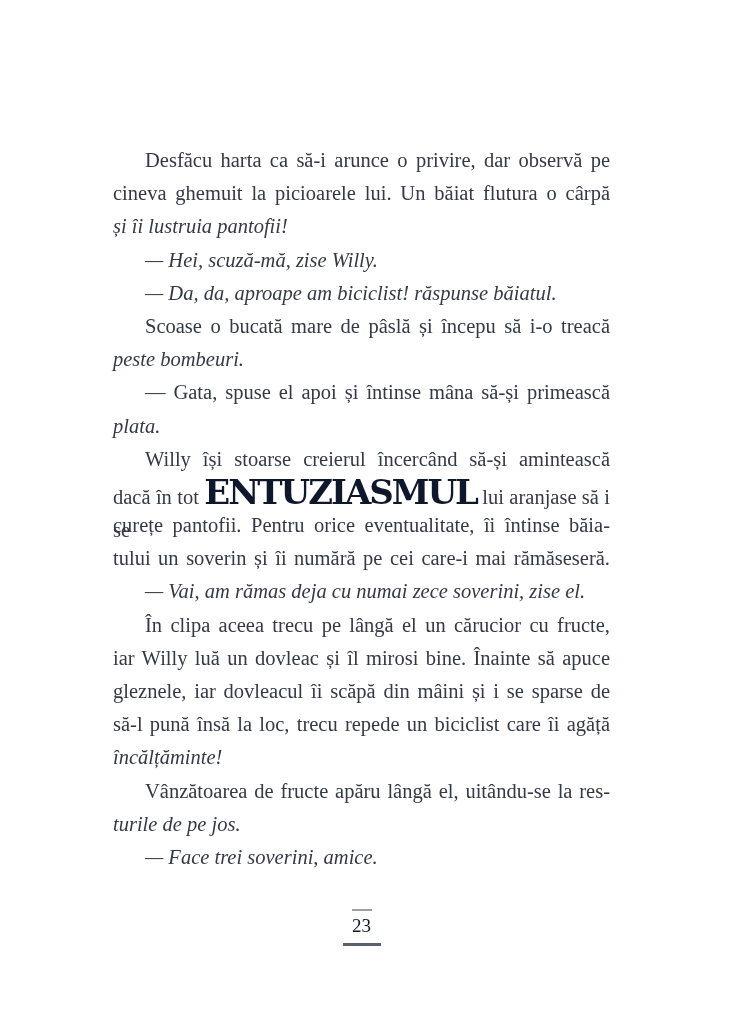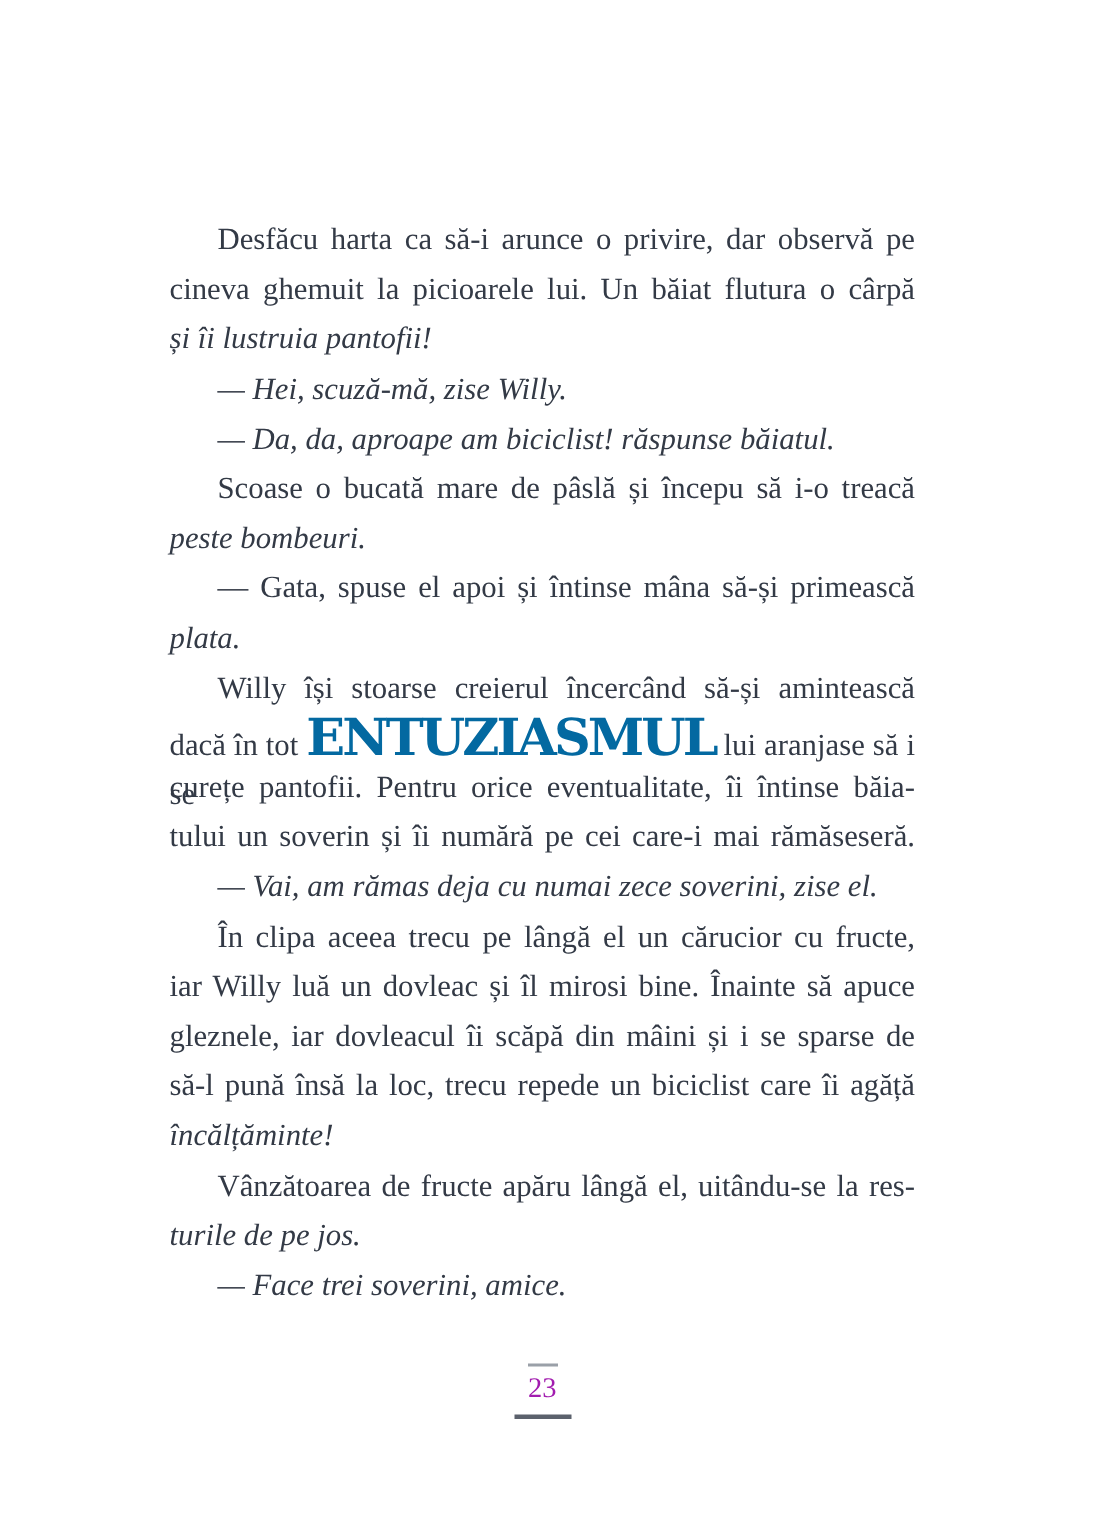--- a/index.html
+++ b/index.html
@@ -36,39 +36,39 @@
   }
   .line.indent {
     text-indent: 32px;
   }
   .big-word {
     font-family: "DejaVu Serif", serif;
     font-weight: bold;
     font-size: 34px;
     letter-spacing: -2px;
     line-height: 33.2px;
-    color: #0369a1;
+    color: #0f172a;
   }
   .footer {
     position: absolute;
     left: 113px;
     top: 909px;
     width: 497px;
     text-align: center;
   }
   .rule-top {
     width: 20px;
     height: 2px;
     margin: 0 auto 3px auto;
     background: #9aa0a8;
   }
   .page-number {
     font-size: 19px;
     line-height: 23px;
-    color: #a21caf;
+    color: #0f172a;
   }
   .rule-bottom {
     width: 38px;
     height: 3px;
     margin: 6px auto 0 auto;
     background: #5b616c;
   }
 </style>
 </head>
 <body>

